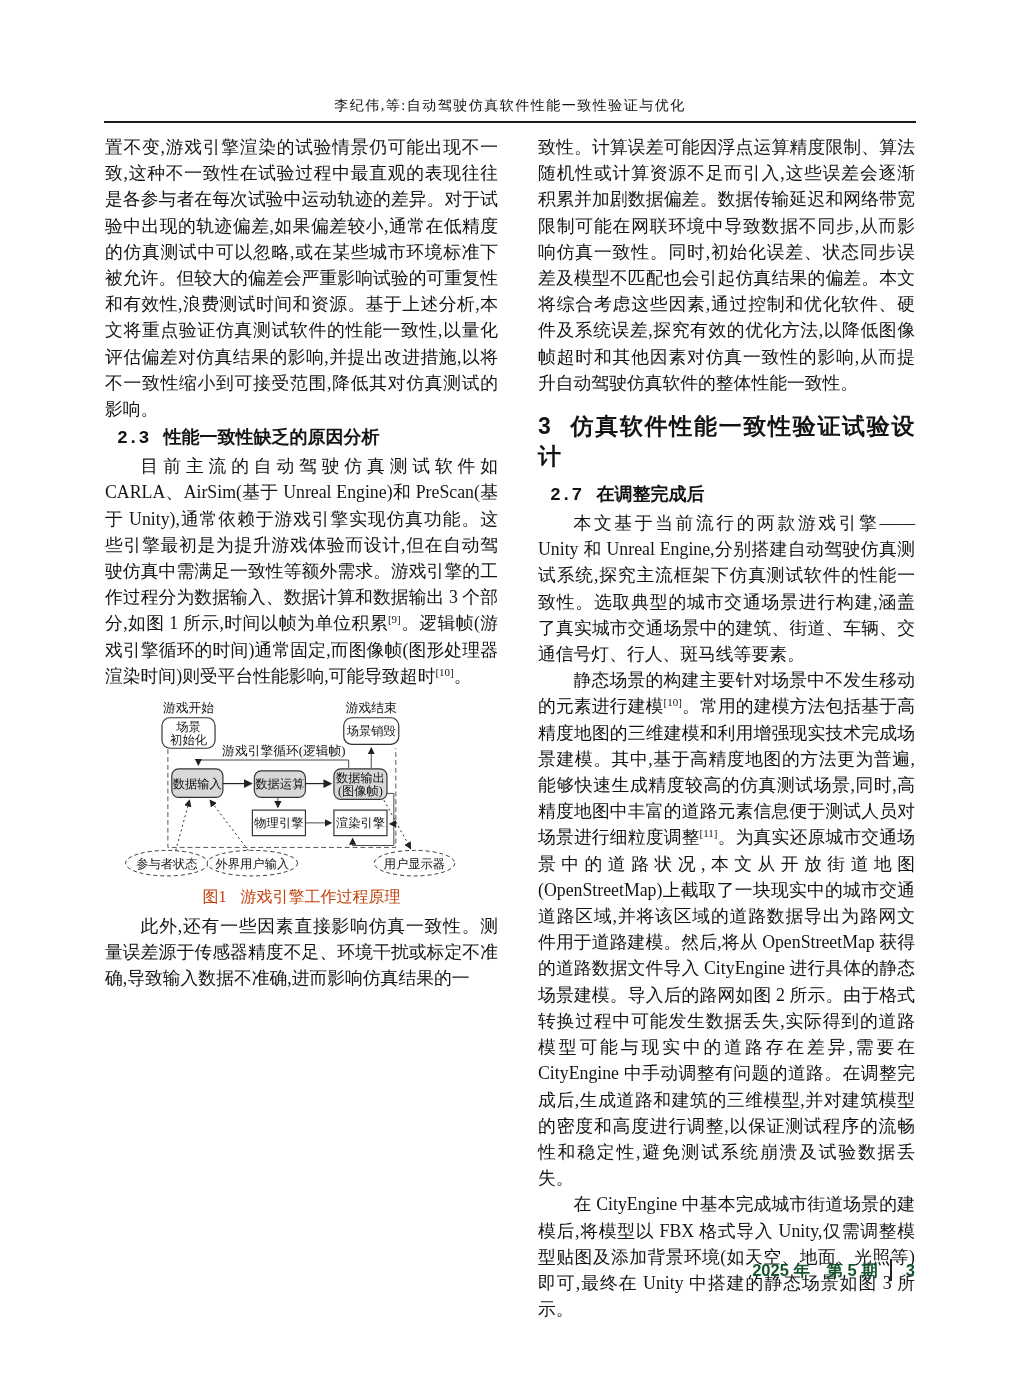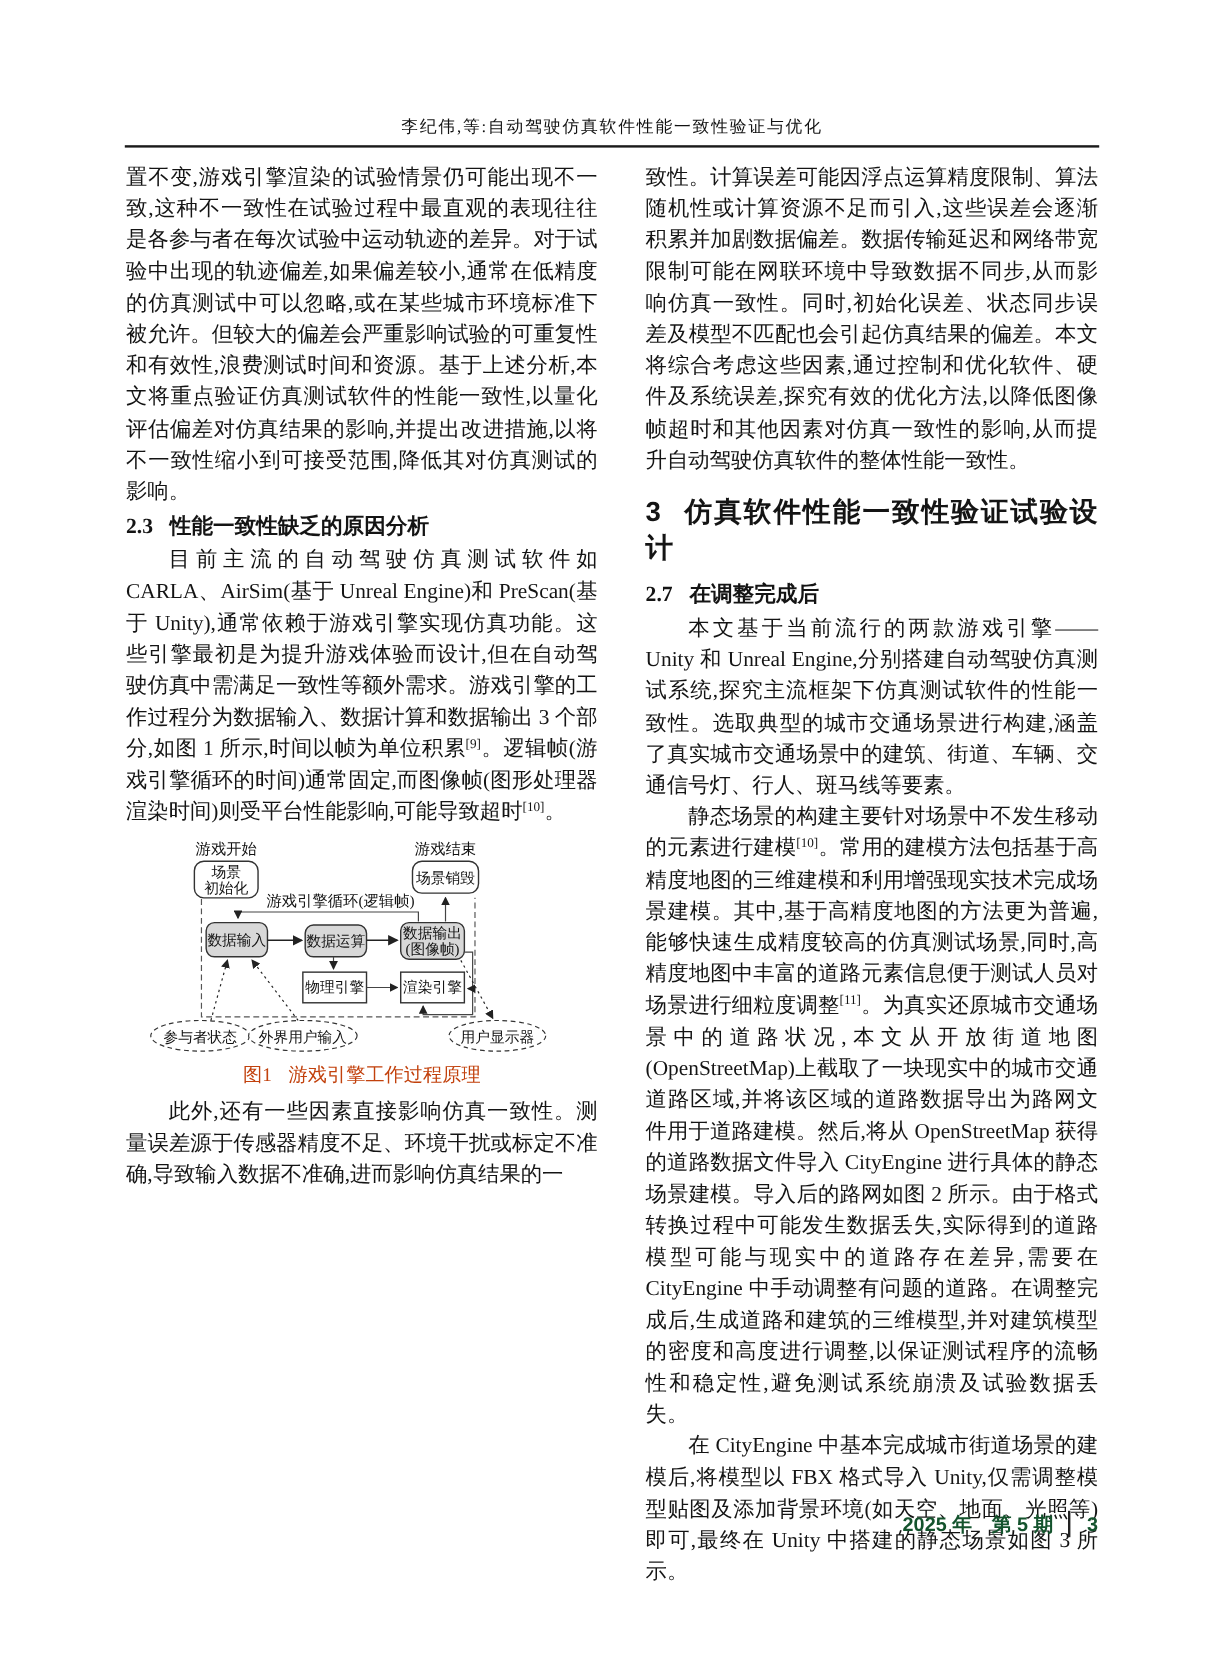--- a/index.html
+++ b/index.html
@@ -18,22 +18,22 @@
   }
   .columns{
     position:absolute;top:134px;left:105px;width:810px;
     display:flex;gap:40px;align-items:flex-start;
   }
   .col{width:393px;font-size:17.8px;line-height:26.2px;text-align:justify;}
   .col p{margin:0;text-indent:2em;}
   .col p.cont{text-indent:0;}
   sup{font-size:11px;line-height:0;vertical-align:6px;letter-spacing:0;}
   .h-l2{
-    font-family:Liberation Serif, serif;font-weight:bold;
-    font-size:18px;line-height:26px;margin:3px 0 2px;text-indent:0;
+    font-family:Liberation Mono, monospace;font-weight:bold;
+    font-size:18px;line-height:26px;margin:3px 12px 2px;text-indent:0;
   }
   .h-l1{
     font-family:"Liberation Sans","DejaVu Sans",sans-serif;font-weight:bold;
     font-size:23px;line-height:30px;margin:15px 0 11px;text-indent:0;letter-spacing:0.5px;
   }
   .h-l3{
     font-family:"Liberation Serif","DejaVu Serif",serif;font-weight:normal;
     font-size:18px;line-height:27px;margin:0 0 2px;text-indent:0;
   }
   .h-num{margin-right:14px;}

